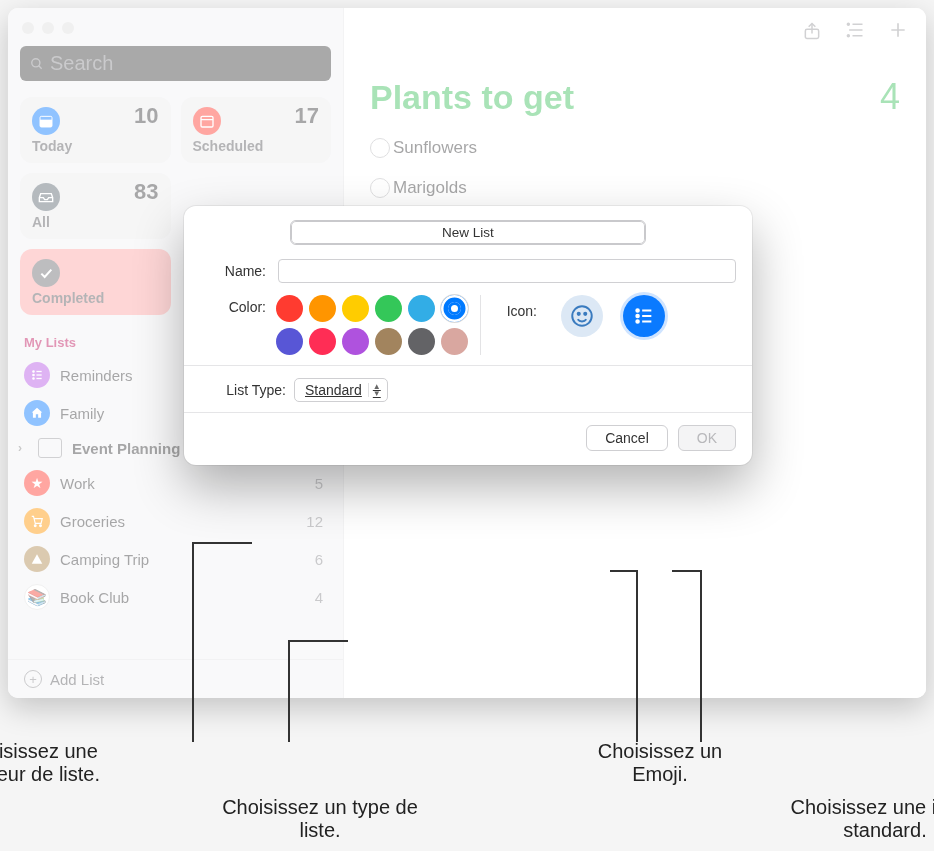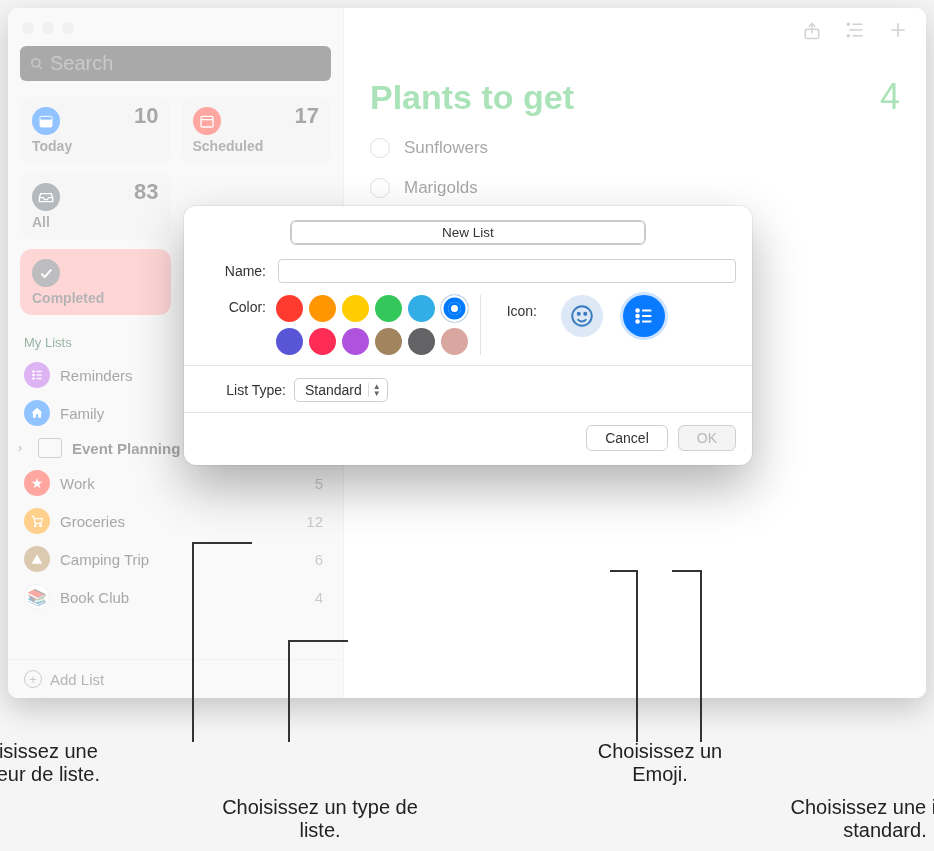--- a/index.html
+++ b/index.html
@@ -68,21 +68,21 @@
     color: #fff; font-size: 15px;
   }
   .smart .count {
     position: absolute; top: 6px; right: 12px;
     font-size: 22px; font-weight: 700; color: #3d3d3f;
   }
   .smart .label {
     margin-top: 3px; font-size: 14px; color: #5a5a5e; font-weight: 600;
   }
   .section-title {
-    padding: 14px 16px 6px; font-size: 13px; font-weight: 400; color: #14532d;
+    padding: 14px 16px 6px; font-size: 13px; font-weight: 700; color: #be185d;
   }
   .list-item {
     display: flex; align-items: center; gap: 10px;
     padding: 6px 16px; font-size: 15px; color: #3b3b3d;
   }
   .list-item .lbadge {
     width: 26px; height: 26px; border-radius: 50%;
     display: flex; align-items: center; justify-content: center;
     color: #fff; font-size: 14px;
   }
@@ -115,21 +115,21 @@
     display: flex; justify-content: flex-end; gap: 22px;
     padding: 12px 18px 4px; color: #9a9a9e;
   }
   .title-row {
     display: flex; justify-content: space-between; align-items:center;
     padding: 30px 26px 10px;
   }
   .title-row h1 { color: #40c060; font-size: 34px; font-weight: 700; }
   .title-row .big { color: #40c060; font-size: 36px; font-weight: 400; }
   .reminder {
-    display: flex; align-items:center; gap: 14px;
+    display: flex; align-items:center; gap: 3px;
     padding: 10px 26px; font-size: 17px; color: #3b3b3d;
   }
   .reminder .circle {
     width: 20px; height: 20px; border-radius: 50%;
     border: 1.6px solid #b8b8bb;
   }
 
   
   .modal {
     position: absolute;
@@ -183,21 +183,21 @@
     font-size: 22px;
   }
   .ibtn.emoji { background: #dce8f5; color: #3a7bbf; }
   .ibtn.std { background: #0a7aff; color: #fff; box-shadow: 0 0 0 3px #cfe4ff; }
   .divider { height:1px; background:#e5e5e7; margin: 10px -16px 12px; }
   .lt-row { display:flex; align-items:center; gap:8px; }
   .lt-row label { width: 86px; text-align:right; }
   .select {
     display:flex; align-items:center; gap:6px;
     border:1px solid #cfcfd2; border-radius:5px;
-    padding: 3px 6px 3px 10px; background:#fff;
+    padding: 3px 6px 3px 10px; background:#fff;text-decoration:underline;
   }
   .select .arrows {
     display:flex; flex-direction:column; font-size:8px; line-height:7px; color:#666;
     padding-left:4px; border-left:1px solid #e0e0e2;
   }
   .btn-row {
     display:flex; justify-content:flex-end; gap:10px; margin-top: 4px;
   }
   .btn {
     padding: 4px 18px; border-radius:6px; font-size:14px;

